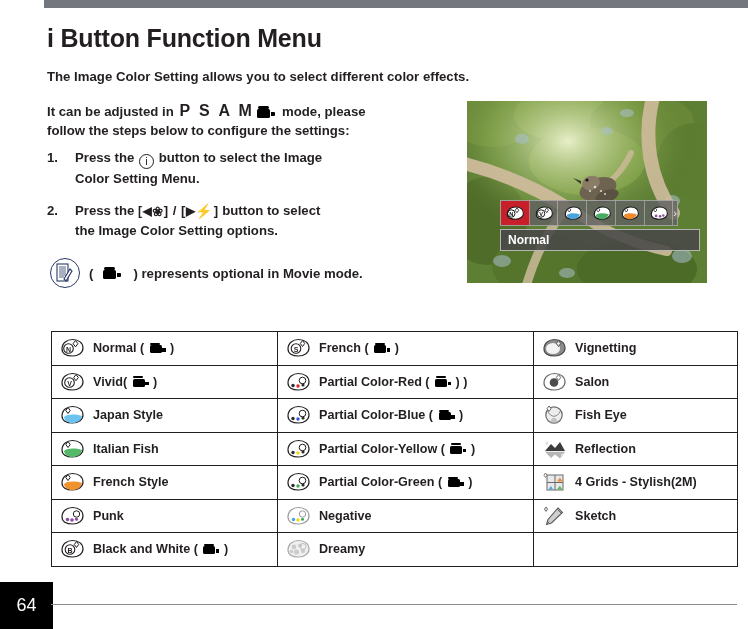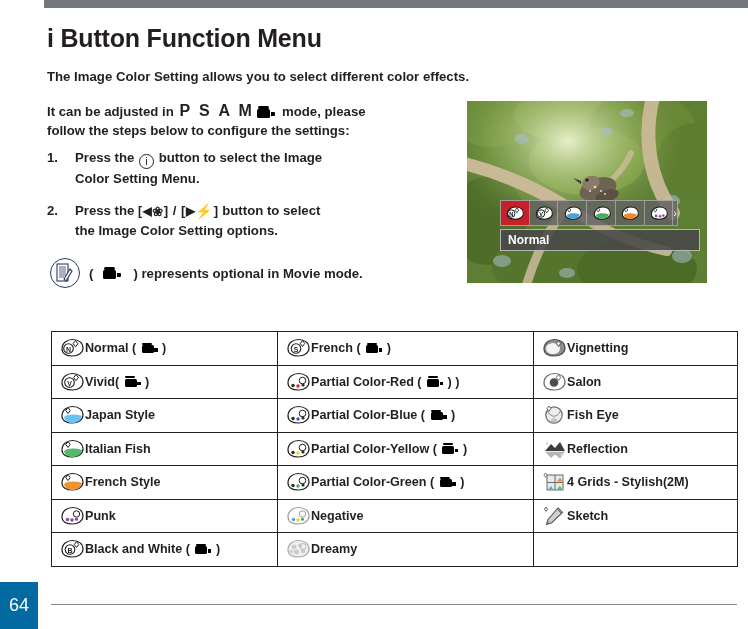--- a/index.html
+++ b/index.html
@@ -127,42 +127,42 @@
     border-collapse: collapse; table-layout: fixed;
   }
   .tbl td {
     border: 1.1px solid #231f20; height: 33.5px; padding: 0 0 0 7px;
     font-size: 12.6px; font-weight: 600; color: #231f20;
     vertical-align: middle;
   }
   .tbl .c1 { width: 226px; }
   .tbl .c2 { width: 256px; }
   .tbl .c3 { width: 204px; }
-  .cellwrap { display: flex; align-items: center; }
+  .cellwrap { display: flex; align-items: center; gap: 8px; }
   .cellwrap .lbl { white-space: nowrap; }
 
   
   .pal { flex: 0 0 auto; width: 26px; height: 20px; position: relative; }
   .pal svg { display: block; }
 
   .mv-inline {
     display: inline-block; vertical-align: -2px; width: 19px; height: 12px;
     position: relative;
   }
   .mv-inline .b { position: absolute; left: 2px; top: 3px; width: 12px;
                   height: 8px; background: #000; border-radius: 1.5px; }
   .mv-inline .t { position: absolute; left: 2.5px; top: 0.5px; width: 10px;
                   height: 2.2px; background: #000; border-radius: 2px; }
   .mv-inline .d { position: absolute; left: 14.5px; top: 6px; width: 3.5px;
                   height: 3.5px; background: #000; }
 
   
   .pg-box {
-    position: absolute; left: 0; top: 582px; width: 38px; height: 47px;
-    background: #0369a1; color: #fff; font-size: 18px;
+    position: absolute; left: 0; top: 582px; width: 53px; height: 47px;
+    background: #000000; color: #fff; font-size: 18px;
     display: flex; align-items: center; justify-content: center;
   }
   .pg-rule {
     position: absolute; left: 51px; top: 604px; width: 686px; height: 1.2px;
     background: #8c8c8c;
   }
 </style>
 </head>
 <body>
 

